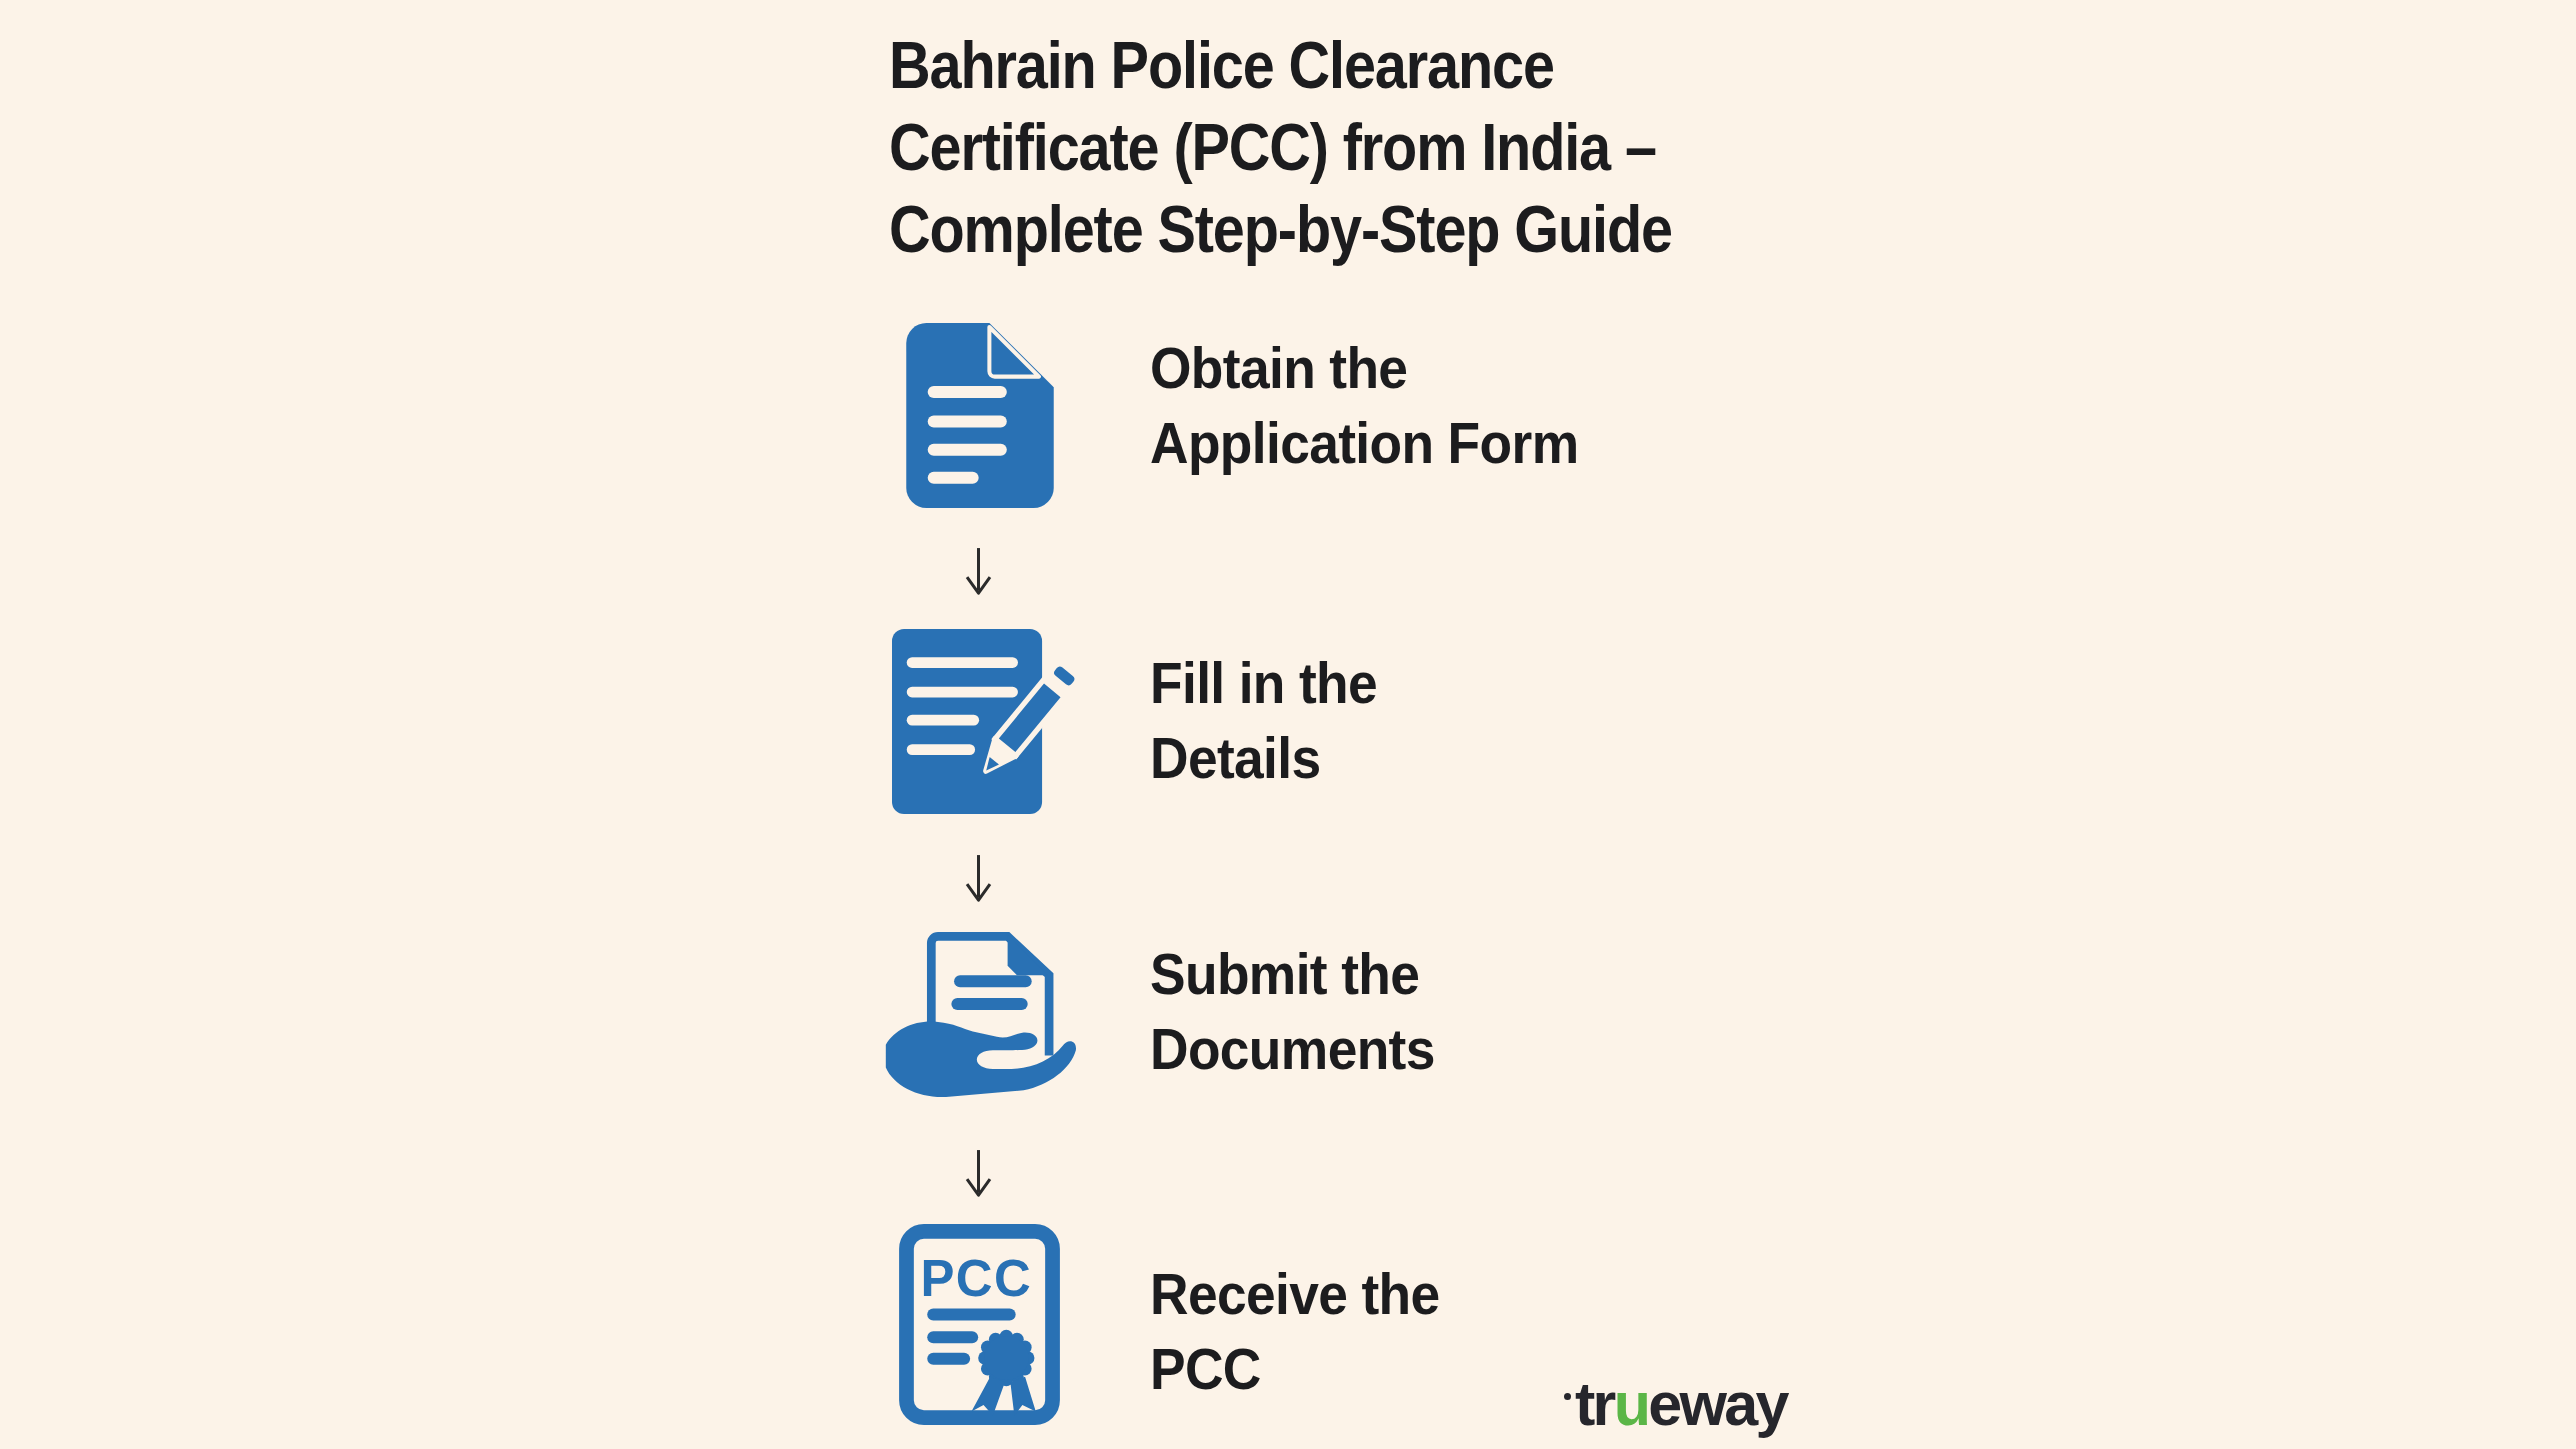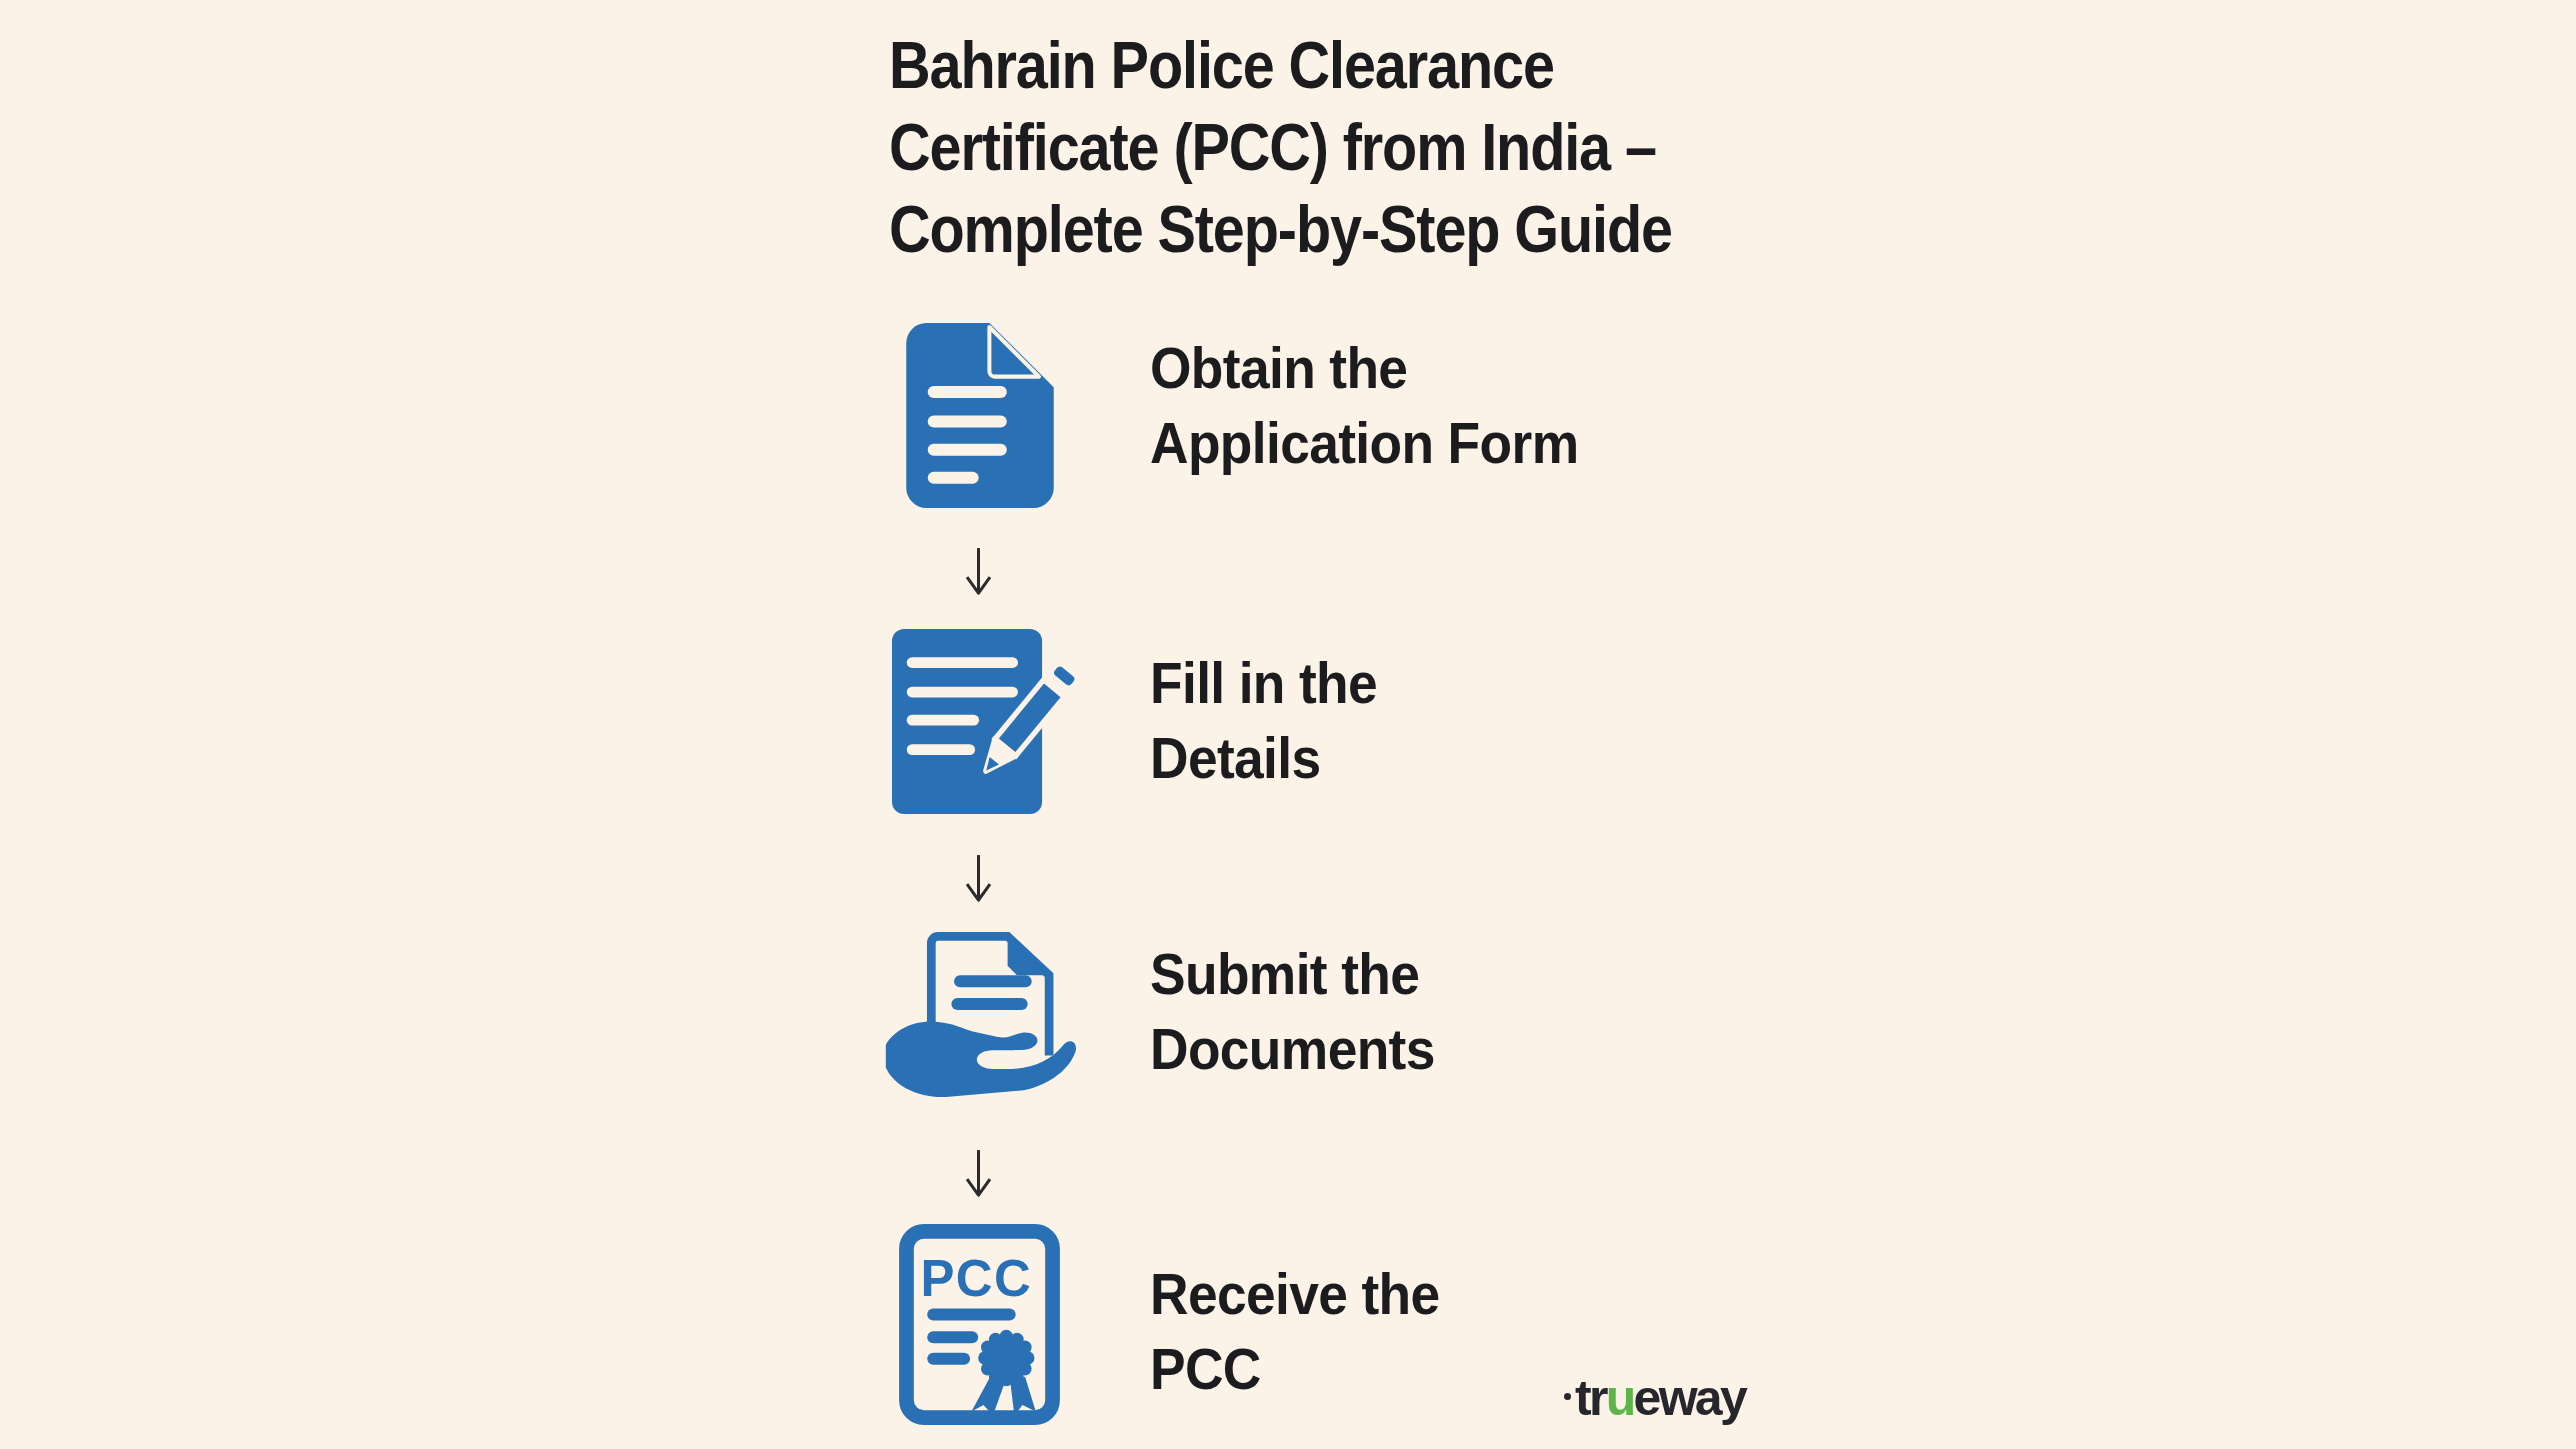--- a/index.html
+++ b/index.html
@@ -41,21 +41,21 @@
     transform: scaleX(0.92);
     transform-origin: left top;
     white-space: nowrap;
   }
   .icon { position: absolute; }
   .arrow { position: absolute; left: 963px; }
   .logo {
     position: absolute;
     left: 1575px;
     top: 1369px;
-    font-size: 50px;
+    font-size: 61px;
     font-weight: 700;
     letter-spacing: -2.7px;
     color: #26262C;
     white-space: nowrap;
   }
   .logo .green { color: #5BB647; }
   .logo-dot {
     position: absolute;
     left: -11.4px;
     top: 24px;

